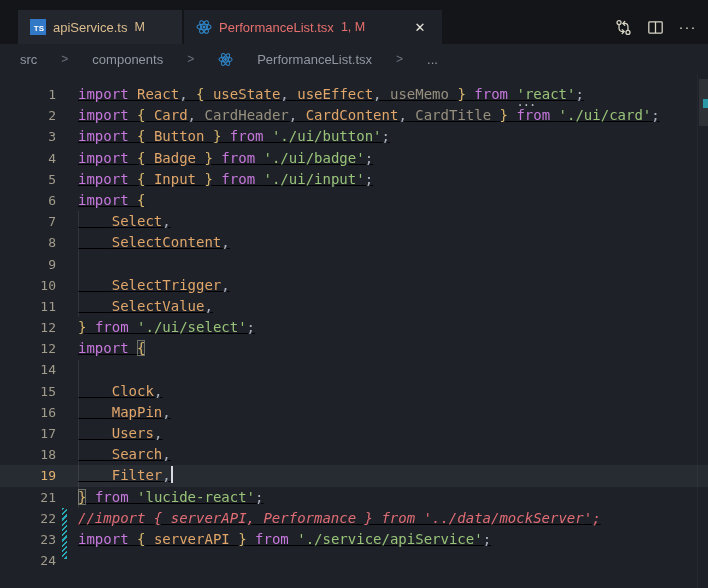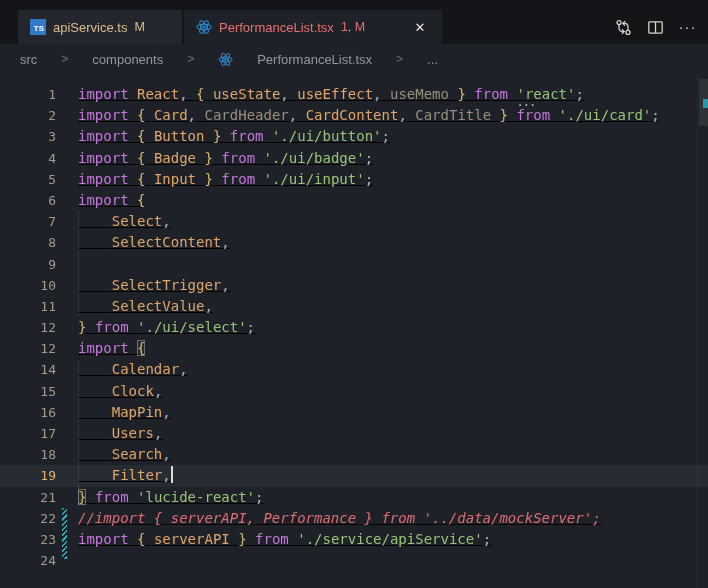--- a/index.html
+++ b/index.html
@@ -198,21 +198,20 @@
         <span class="codetext"><span class="tk-b">}</span><span class="tk-w"> </span><span class="tk-k">from</span><span class="tk-w"> </span><span class="tk-s">'./ui/select'</span><span class="tk-p">;</span></span>
       </div>
       <div class="line">
         <span class="lnum">12</span>
         <span class="gmarkzone"></span>
         <span class="codetext"><span class="tk-k">import</span><span class="tk-w"> </span><span class="tk-m">{</span></span>
       </div>
       <div class="line">
         <span class="lnum">14</span>
         <span class="gmarkzone"></span>
-        <span class="codetext"><span class="tk-w">    </span><span class="tk-i">Calendar</span><span class="tk-p">,</span></span>
       </div>
       <div class="line">
         <span class="lnum">15</span>
         <span class="gmarkzone"></span>
         <span class="codetext"><span class="tk-w">    </span><span class="tk-i">Clock</span><span class="tk-p">,</span></span>
       </div>
       <div class="line">
         <span class="lnum">16</span>
         <span class="gmarkzone"></span>
         <span class="codetext"><span class="tk-w">    </span><span class="tk-i">MapPin</span><span class="tk-p">,</span></span>

